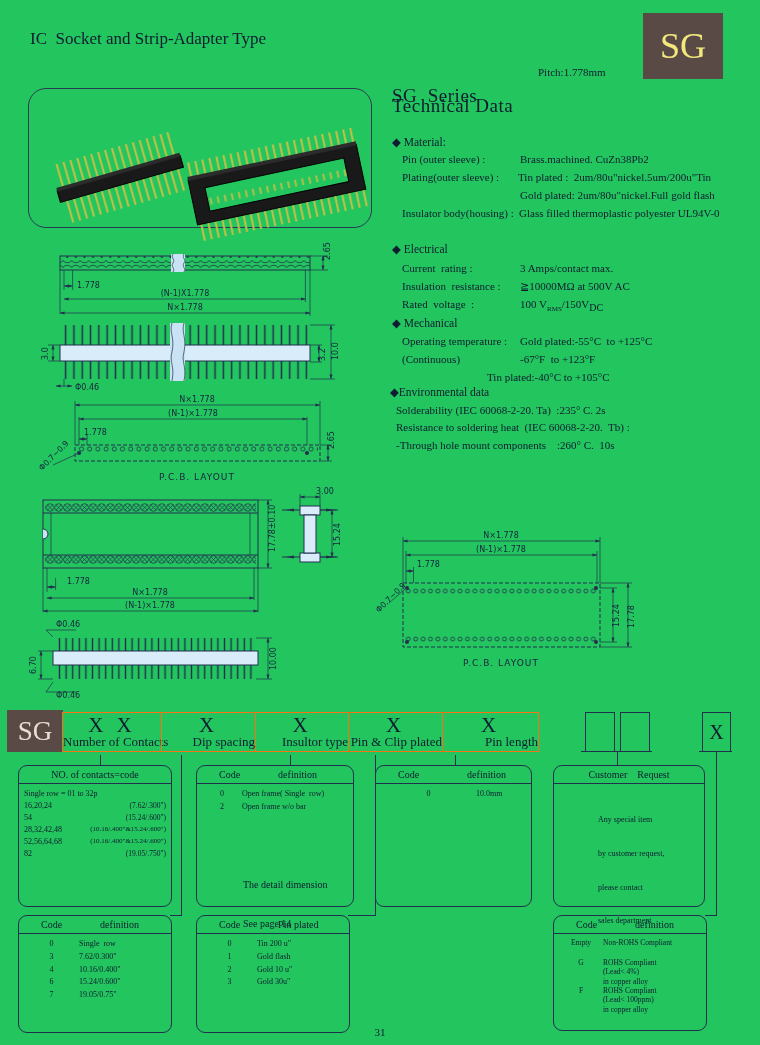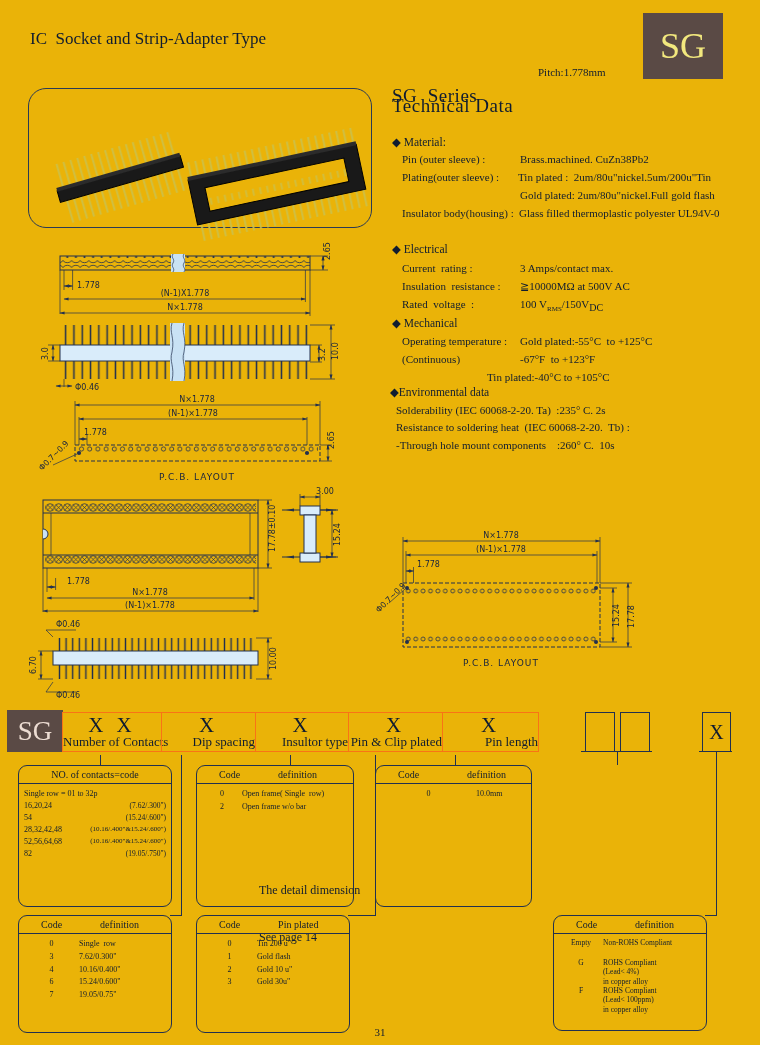--- a/index.html
+++ b/index.html
@@ -1,16 +1,16 @@
 <!DOCTYPE html>
 <html><head>
 <meta charset="utf-8">
 <style>
   html,body{margin:0;padding:0}
-  #page{position:relative;width:760px;height:1045px;background:#eab308;
+  #page{position:relative;width:760px;height:1045px;background:#22c55e;
         font-family:"Liberation Serif",serif;color:#101c30;overflow:hidden}
   .t{position:absolute;white-space:pre;line-height:1.1}
   .fs11{font-size:11px}.fs115{font-size:11.5px}.fs17{font-size:17px}
   .fs19{font-size:19px;letter-spacing:.5px}
   .logo{position:absolute;left:643px;top:13px;width:80px;height:66px;background:#5a4a45;
         display:flex;align-items:center;justify-content:center}
   .logo span{color:#f2e87e;font-size:36px;font-family:"Liberation Serif",serif}
   .pbox{position:absolute;left:28px;top:88px;width:342px;height:138px;
         border:1.5px solid #2a3a55;border-radius:18px}
   svg{position:absolute;overflow:visible}
@@ -32,21 +32,21 @@
   .tbl{position:absolute;border:1px solid #22304f;border-radius:9px;background:transparent}
   .th{height:17px;border-bottom:1px solid #22304f;display:flex;align-items:center;
       justify-content:center;font-size:10px;white-space:pre}
   .th2{height:17px;border-bottom:1px solid #22304f;display:flex;align-items:center;
       font-size:10px;white-space:pre}
   .th2 .c1{margin-left:22px}.th2 .c2{margin-left:38px}
   .tbody{padding:4px 5px;font-size:8px}
   .frow{display:flex;justify-content:space-between;white-space:pre;line-height:1.5}
   .grow{display:grid;grid-template-columns:60px 1fr;white-space:pre;line-height:1.6}
   .grow .gc{text-align:center}
-  .note{position:absolute;left:62px;top:86px;font-size:12px;line-height:1.3;white-space:pre}
+  .note{position:absolute;left:46px;top:86px;font-size:10px;line-height:1.3;white-space:pre}
 </style>
 </head>
 <body>
 
 <div id="page">
 
   <div class="t fs17" style="left:30px;top:30px">IC  Socket and Strip-Adapter Type</div>
   <div class="logo">
       <span>SG</span>
     </div>
@@ -360,20 +360,29 @@
 
   <div class="tbl" style="left:375px;top:765px;width:155px;height:140px">
     <div class="th2">
       <span class="c1">Code</span><span class="c2" style="margin-left:48px">definition</span>
     </div>
     <div class="tbody">
       <div class="grow" style="grid-template-columns:95px 1fr"><span class="gc">0</span><span>10.0mm</span></div>
     </div>
   </div>
 
+  <div class="tbl" style="left:553px;top:765px;width:150px;height:140px">
+    <div class="th">Customer    Request</div>
+    <div style="padding:8px 0 0 44px;font-size:8px;line-height:1.4;white-space:pre">
+      <div>Any special item</div>
+      <div>by customer request,</div>
+      <div>please contact</div>
+      <div>sales department</div>
+    </div>
+  </div>
 
   <div class="tbl" style="left:18px;top:915px;width:152px;height:116px">
     <div class="th2">
       <span class="c1">Code</span><span class="c2">definition</span>
     </div>
     <div class="tbody">
       <div class="grow" style="grid-template-columns:55px 1fr"><span class="gc">0</span><span>Single  row</span></div>
       <div class="grow" style="grid-template-columns:55px 1fr"><span class="gc">3</span><span>7.62/0.300"</span></div>
       <div class="grow" style="grid-template-columns:55px 1fr"><span class="gc">4</span><span>10.16/0.400"</span></div>
       <div class="grow" style="grid-template-columns:55px 1fr"><span class="gc">6</span><span>15.24/0.600"</span></div>

